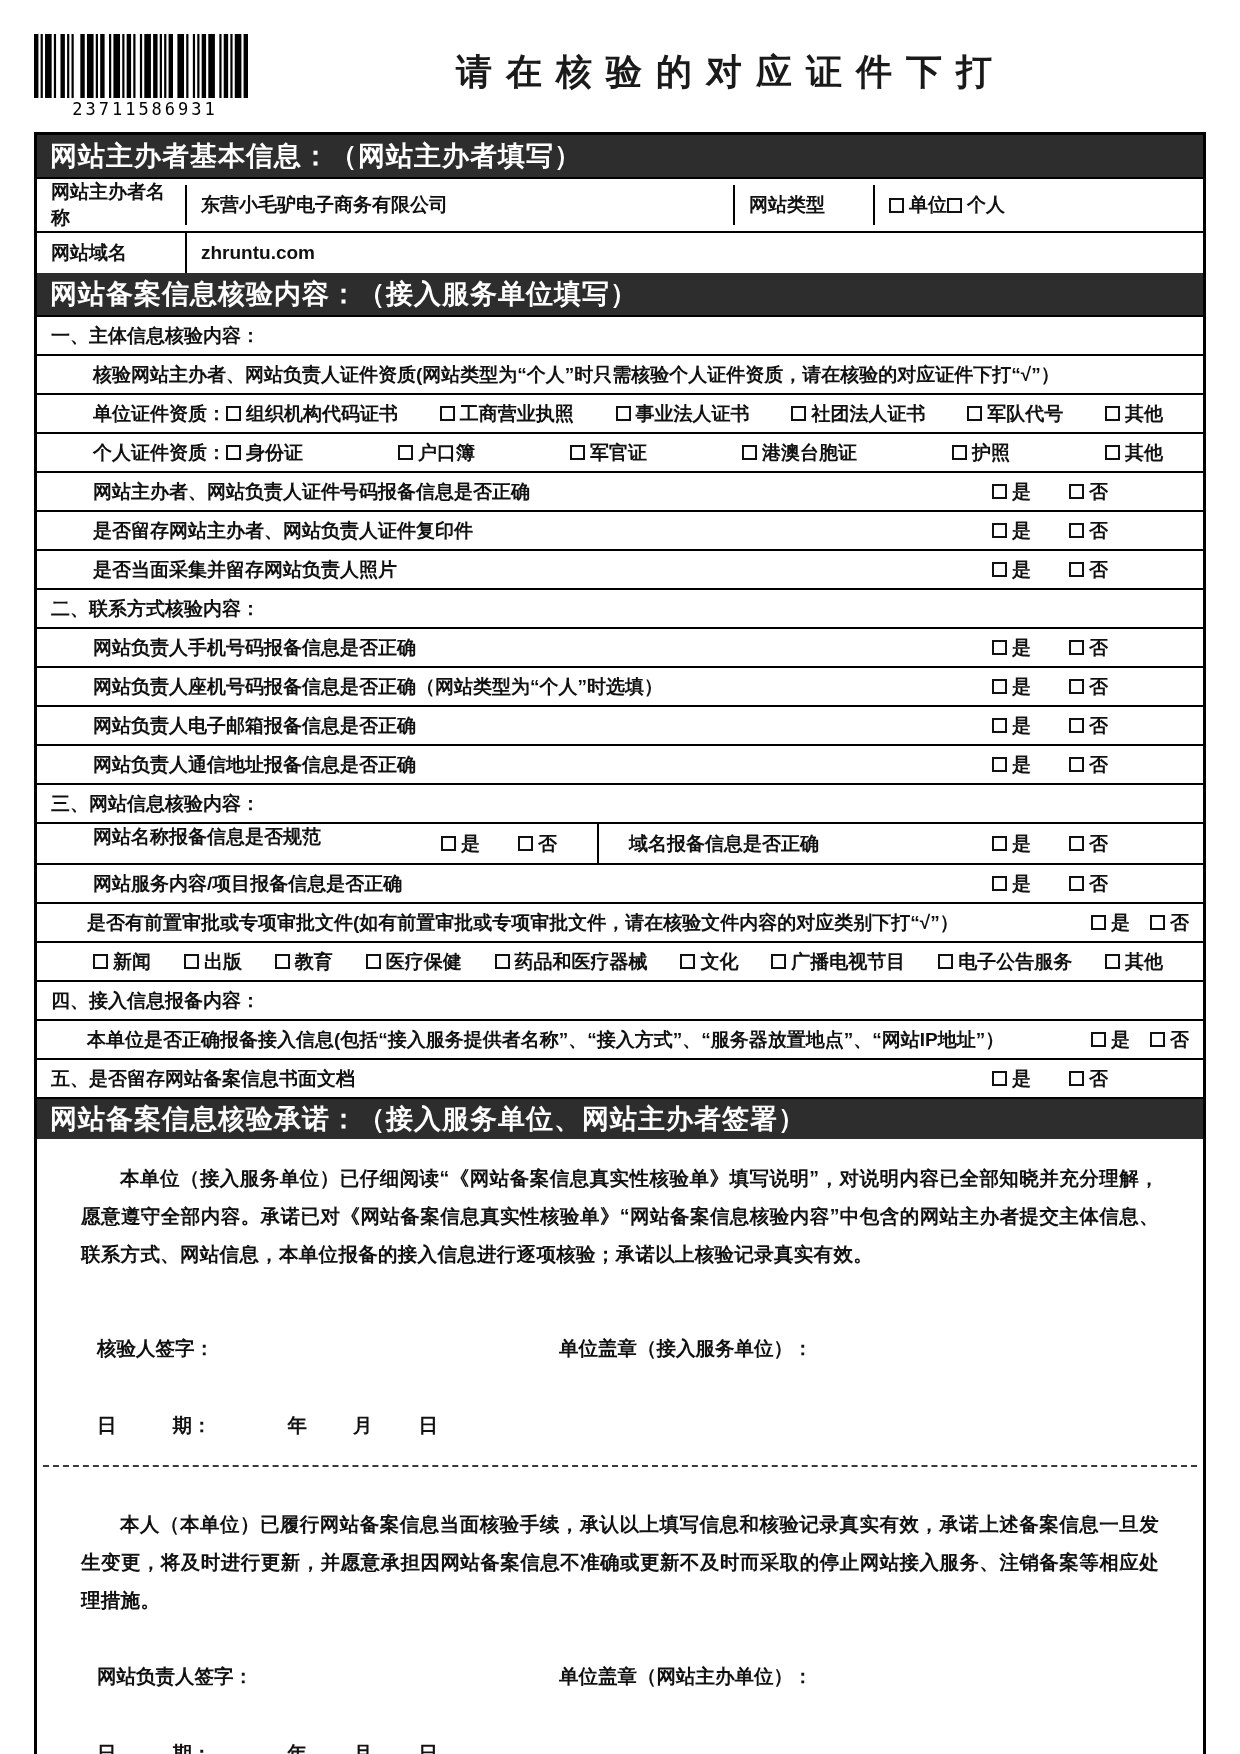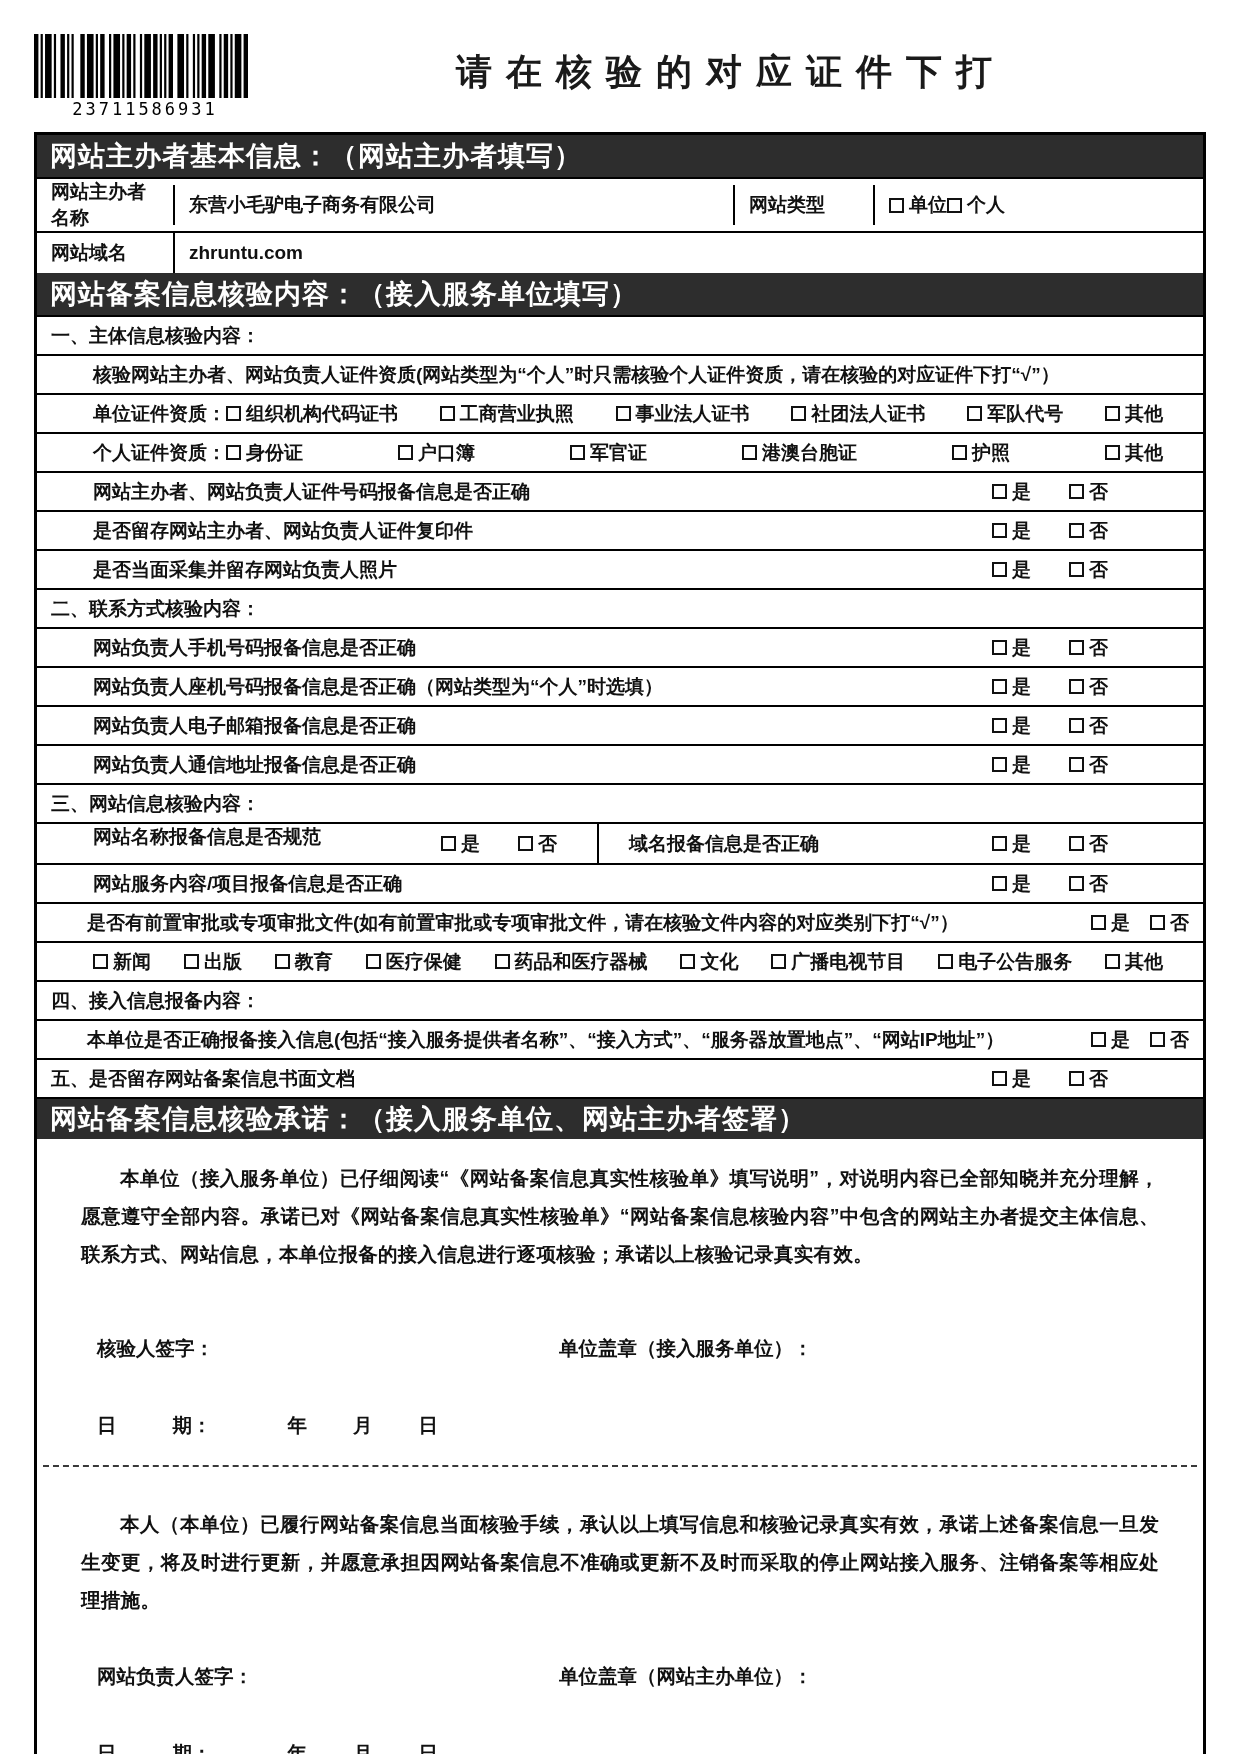--- a/index.html
+++ b/index.html
@@ -33,21 +33,21 @@
     letter-spacing:1px;
   }
   .row { border-top:2px solid #000; min-height:39px; display:flex; align-items:center; }
   .pad { padding-left:14px; }
   .sub { padding-left:56px; }
 
   
   .cells { padding:0; }
   .cell { display:flex; align-items:center; min-height:40px; padding:0 10px 0 14px; }
   .cell + .cell { border-left:2px solid #000; }
-  .c-label1 { width:136px; flex:none; }
+  .c-label1 { width:148px; flex:none; }
   .c-value  { flex:1; }
   .c-label2 { width:140px; flex:none; }
   .c-opts   { width:330px; flex:none; }
 
   
   .opt { display:inline-flex; align-items:center; white-space:nowrap; }
   .cb {
     width:15px; height:15px; border:2px solid #111; background:#fff;
     display:inline-block; margin-right:5px; flex:none;
   }

